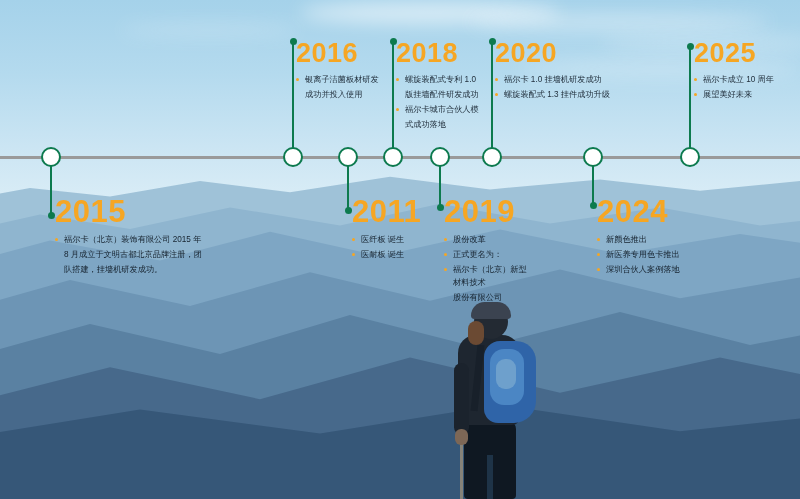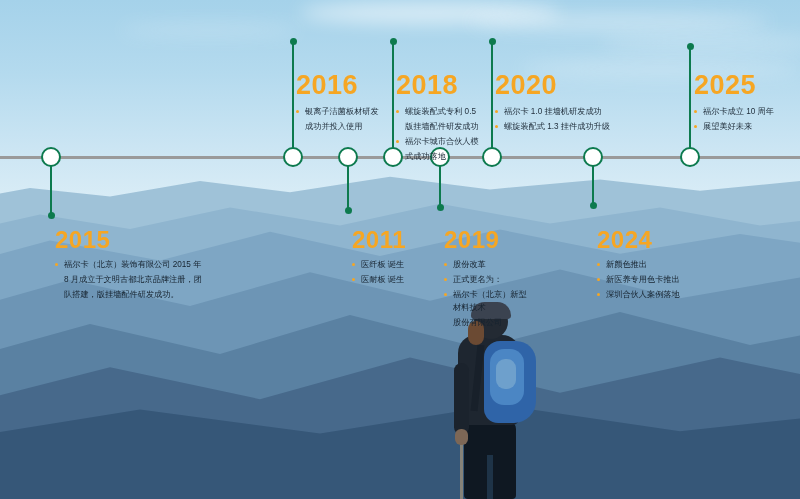--- a/index.html
+++ b/index.html
@@ -72,27 +72,27 @@
   .axis{position:absolute;left:0;top:156px;width:800px;height:3px;background:#9a9a9a;}
   .node{
     position:absolute;width:20px;height:20px;border-radius:50%;
     background:#ffffff;border:2.5px solid #0d7a4e;box-sizing:border-box;
     top:147px;margin-left:-10px;z-index:6;
   }
   .stem{position:absolute;width:2.5px;background:#0d7a4e;margin-left:-1.25px;z-index:5;}
   .dot{position:absolute;width:7px;height:7px;border-radius:50%;background:#0d7a4e;margin-left:-3.5px;z-index:6;}
 
   
-  .block{position:absolute;z-index:7;margin-top:32px;}
+  .block{position:absolute;z-index:7;}
   .year{
     font-size:27px;font-weight:bold;color:#f6a623;line-height:1;
     letter-spacing:.5px;margin-bottom:6px;
     font-family:"Liberation Sans","DejaVu Sans",sans-serif;
   }
-  .year.big{font-size:24px;}
+  .year.big{font-size:31px;}
   ul.bul{list-style:none;margin:0;padding:0;}
   ul.bul li{
     position:relative;padding-left:9px;margin-bottom:2px;
     font-size:8.2px;line-height:13px;color:#1f2d3a;
     font-family:"Liberation Sans","DejaVu Sans",sans-serif;
   }
   ul.bul li:before{
     content:"";position:absolute;left:0;top:5px;
     width:3px;height:3px;border-radius:50%;background:#f6a623;
   }
@@ -146,21 +146,21 @@
 
   <div id="milestones">
       <div class="node" style="left: 51px;"></div>
       <div class="stem" style="left: 51px; top: 156px; height: 60px;"></div>
       <div class="dot" style="left: 51px; top: 212px;"></div>
       <div class="block below" style="top: 196px; left: 55px; width: 175px;">
         <div class="year big">2015</div>
         <ul class="bul">
           <li>福尔卡（北京）装饰有限公司 2015 年</li>
           <li class="cont">8 月成立于文明古都北京品牌注册，团</li>
-          <li class="cont">队搭建，版挂墙配件研发成功。</li>
+          <li class="cont">队搭建，挂墙机研发成功。</li>
         </ul>
       </div>
       <div class="node" style="left: 293px;"></div>
       <div class="stem" style="left: 293px; top: 41px; height: 115px;"></div>
       <div class="dot" style="left: 293px; top: 38px;"></div>
       <div class="block above" style="top: 40px; left: 296px; width: 92px;">
         <div class="year">2016</div>
         <ul class="bul">
           <li>银离子洁菌板材研发</li>
           <li class="cont">成功并投入使用</li>
@@ -175,21 +175,21 @@
           <li>医纤板 诞生</li>
           <li>医耐板 诞生</li>
         </ul>
       </div>
       <div class="node" style="left: 393px;"></div>
       <div class="stem" style="left: 393px; top: 41px; height: 115px;"></div>
       <div class="dot" style="left: 393px; top: 38px;"></div>
       <div class="block above" style="top: 40px; left: 396px; width: 98px;">
         <div class="year">2018</div>
         <ul class="bul">
-          <li>螺旋装配式专利 0.5</li>
+          <li>螺旋装配式专利 1.0</li>
           <li class="cont">版挂墙配件研发成功</li>
           <li>福尔卡城市合伙人模</li>
           <li class="cont">式成功落地</li>
         </ul>
       </div>
       <div class="node" style="left: 440px;"></div>
       <div class="stem" style="left: 440px; top: 156px; height: 52px;"></div>
       <div class="dot" style="left: 440px; top: 204px;"></div>
       <div class="block below" style="top: 196px; left: 444px; width: 86px;">
         <div class="year big">2019</div>

